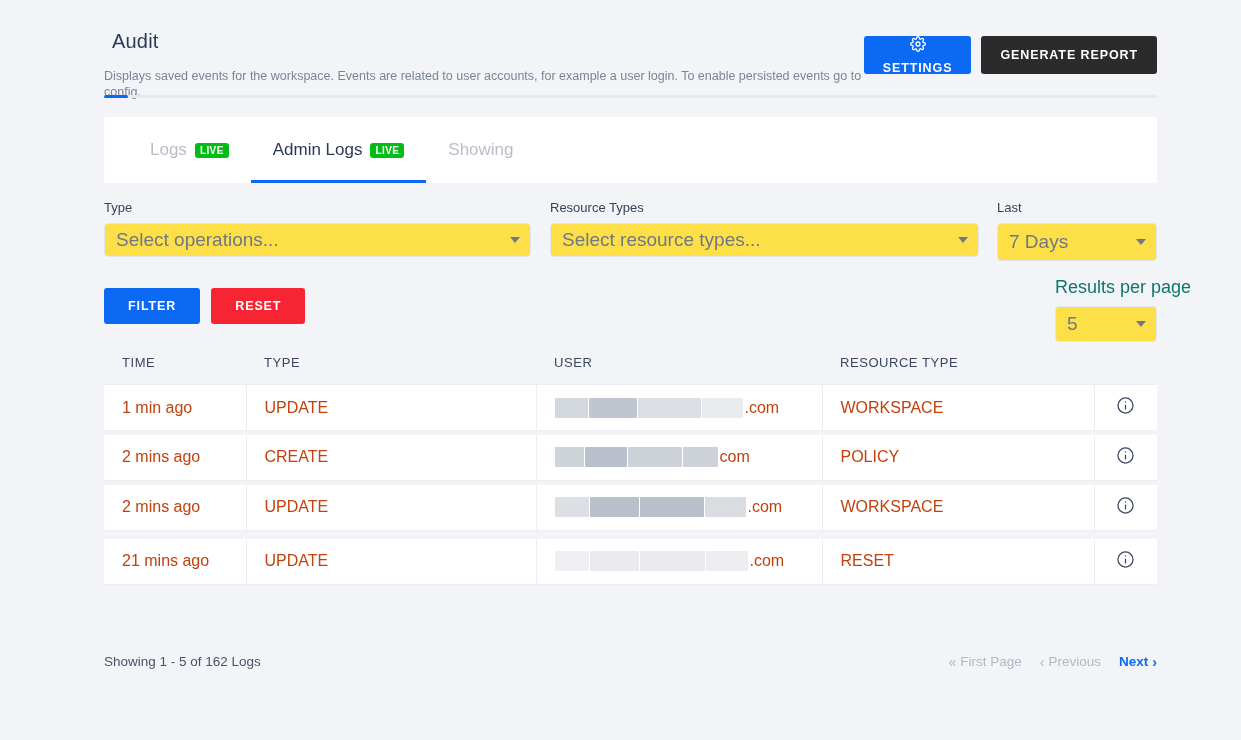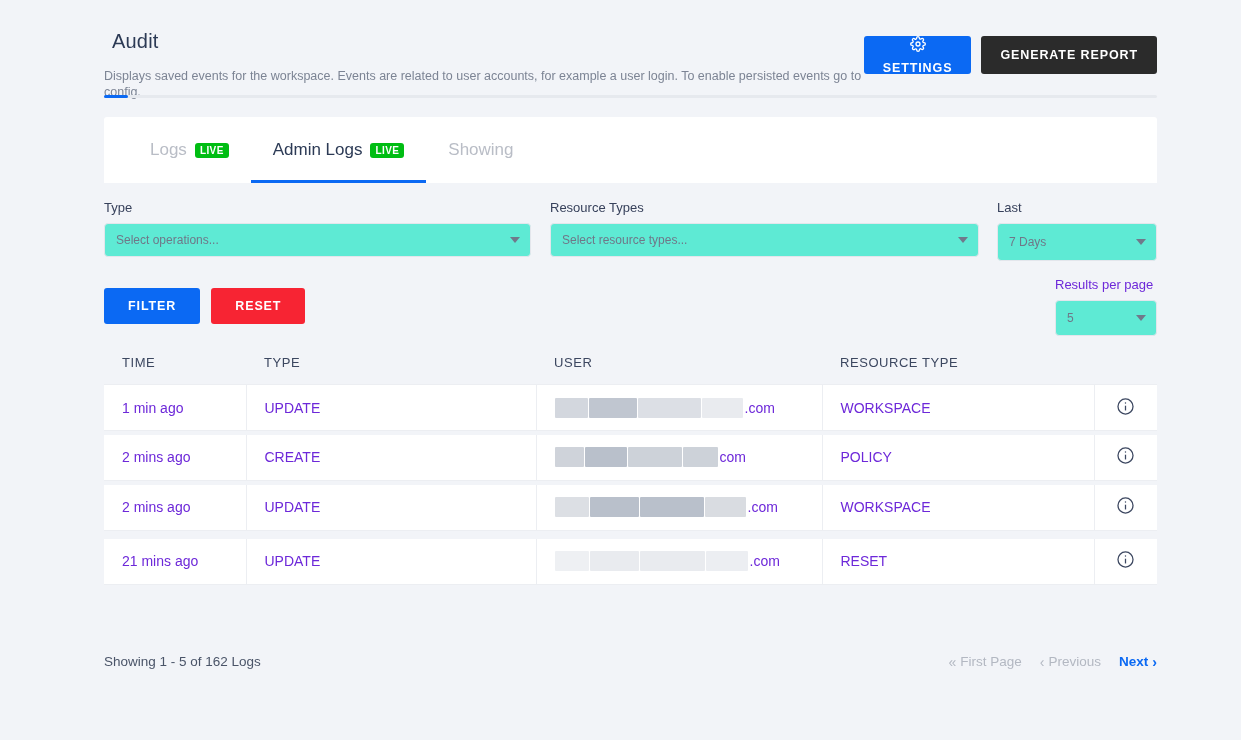--- a/index.html
+++ b/index.html
@@ -152,29 +152,29 @@
     top: 200px;
     width: 1053px;
   }
   .field-label {
     font-size: 13px;
     color: #37415b;
     margin-bottom: 8px;
     display: block;
   }
   .select-box {
-    background: #5eead4;
+    background: #fde047;
     border: 1px solid #e3e6ec;
     border-radius: 4px;
     height: 34px;
     display: flex;
     align-items: center;
     justify-content: space-between;
     padding: 0 10px 0 11px;
-    font-size: 12px;
+    font-size: 19px;
     color: #6f7788;
     cursor: pointer;
   }
   .caret {
     width: 0; height: 0;
     border-left: 5px solid transparent;
     border-right: 5px solid transparent;
     border-top: 6px solid #70798b;
     margin-left: 8px;
   }
@@ -219,22 +219,22 @@
   }
 
   .results-per-page {
     position: absolute;
     right: 84px;
     top: 277px;
     width: 102px;
     text-align: left;
   }
   .rpp-label {
-    font-size: 13px;
-    color: #6d28d9;
+    font-size: 18px;
+    color: #0f766e;
     margin-bottom: 8px;
     display: block;
     white-space: nowrap;
   }
   .results-per-page .select-box { height: 36px; }
 
   
   .table-wrap {
     position: absolute;
     left: 104px;
@@ -253,22 +253,22 @@
     color: #3c4760;
     text-align: left;
     padding: 0 0 14px 18px;
     background: transparent;
   }
   tbody tr {
     background: #ffffff;
   }
   tbody td {
     height: 46px;
-    font-size: 14px;
-    color: #6d28d9;
+    font-size: 16px;
+    color: #c2410c;
     padding: 0 0 0 18px;
     border-top: 1px solid #eceef2;
     border-bottom: 1px solid #eceef2;
     border-right: 1px solid #eceef2;
     vertical-align: middle;
     overflow: hidden;
   }
   tbody td:last-child { border-right: none; }
   tbody tr + tr td { border-top: none; }
   .sep-row td {

